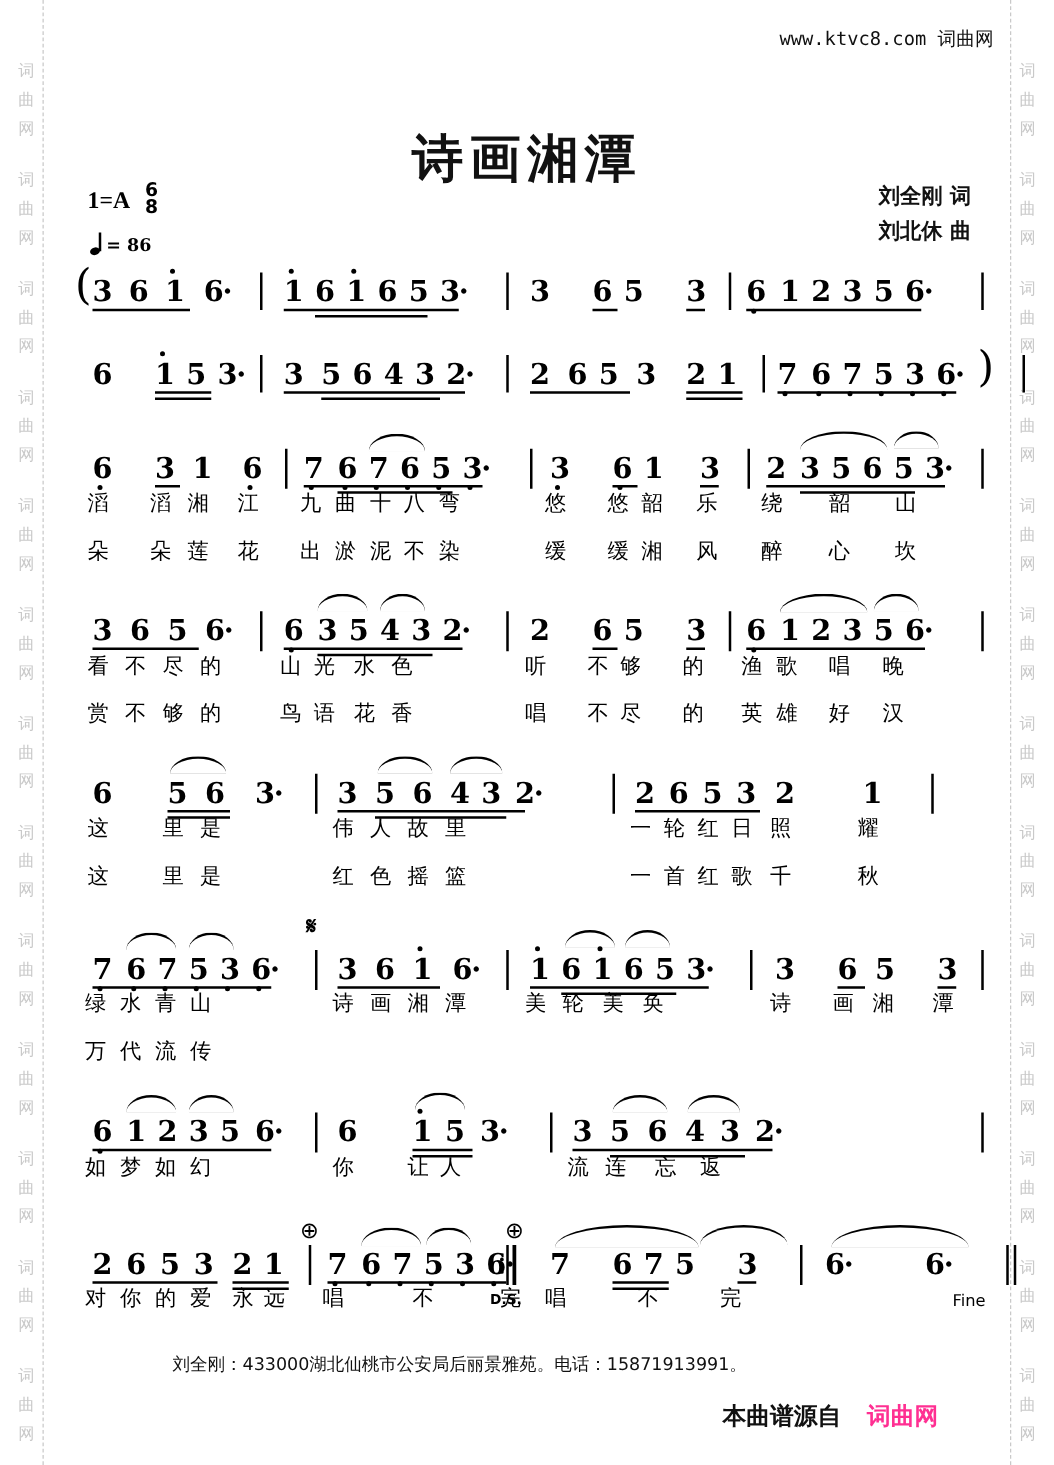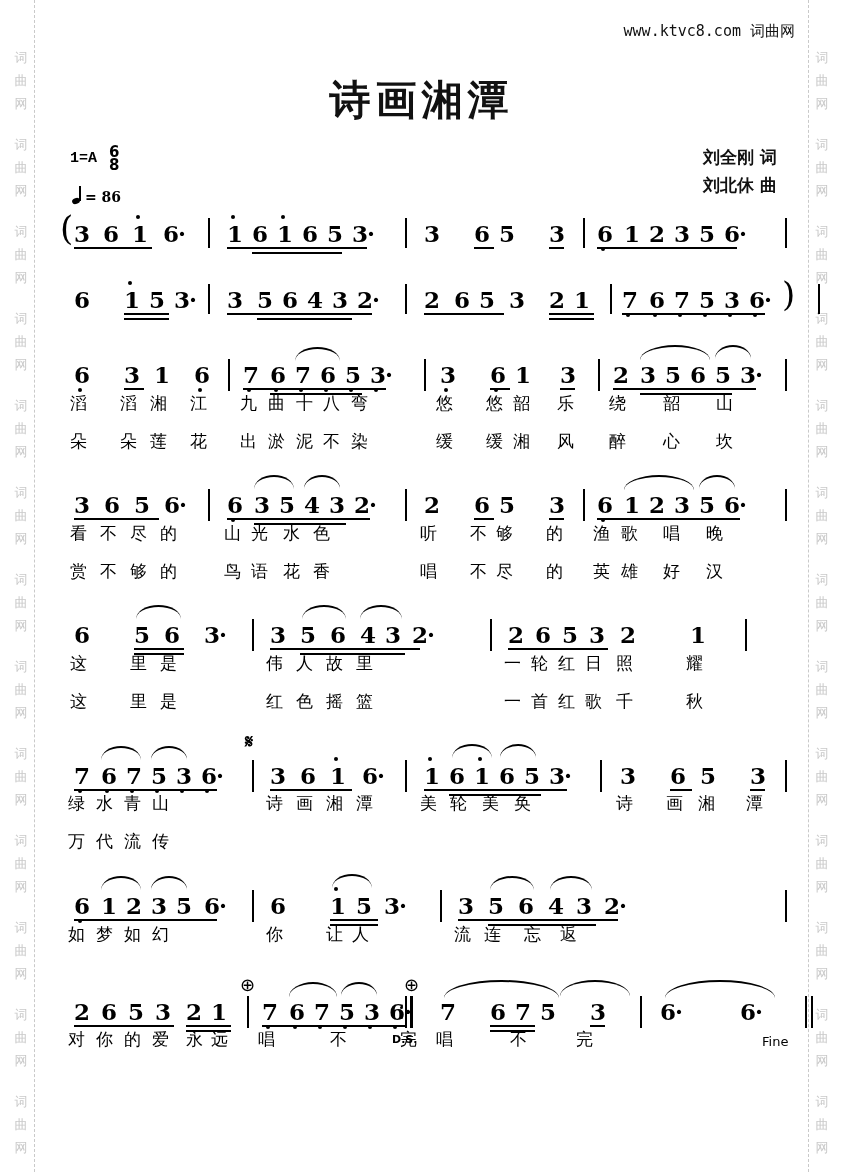--- a/index.html
+++ b/index.html
@@ -41,39 +41,39 @@
   
   .site-url{
     position:absolute;right:48px;top:22px;
     font-family:"DejaVu Sans Mono","Liberation Mono",monospace;
     font-size:15px;letter-spacing:0px;color:#111;
     white-space:nowrap;
   }
   .site-url .cn{font-family:"DejaVu Sans",sans-serif;font-size:15px;}
 
   .title{
-    position:absolute;left:0;right:0;top:73px;
+    position:absolute;left:0;right:0;top:100px;
     text-align:center;
     font-family:"DejaVu Sans",sans-serif;
     font-size:41px;font-weight:700;letter-spacing:5px;
     color:#111;
   }
 
   .credits{
     position:absolute;right:66px;top:143px;
     text-align:right;
     font-family:"DejaVu Sans",sans-serif;
     font-size:17px;font-weight:700;line-height:28px;color:#111;
   }
 
   .keysig{
     position:absolute;left:70px;top:150px;
     display:flex;align-items:flex-start;gap:12px;
   }
-  .keysig .kk{font-size:15px;font-weight:700;font-family:Liberation Mono, monospace;}
+  .keysig .kk{font-size:19px;font-weight:700;font-family:Liberation Serif, serif;}
   .meter{display:inline-flex;flex-direction:column;align-items:center;line-height:13px;
          font-size:15px;font-weight:700;margin-top:-4px;font-family:"DejaVu Sans",sans-serif;}
   .tempo{
     position:absolute;left:72px;top:188px;
     font-size:14px;font-weight:700;display:flex;align-items:center;gap:2px;
     font-family:"DejaVu Serif",serif;
   }
   .tempo .qnote{position:relative;display:inline-block;width:11px;height:18px;}
   .tempo .qnote::before{content:"";position:absolute;left:0;bottom:2px;width:8px;height:6px;
     background:#000;border-radius:50%;transform:rotate(-18deg);}
@@ -796,15 +796,20 @@
       <div class="lyric" style="left: 211px; top: 1030px;">远</div>
       <div class="lyric" style="left: 258px; top: 1030px;">唱</div>
       <div class="lyric" style="left: 330px; top: 1030px;">不</div>
       <div class="lyric" style="left: 400px; top: 1030px;">完</div>
       <div class="lyric" style="left: 436px; top: 1030px;">唱</div>
       <div class="lyric" style="left: 510px; top: 1030px;">不</div>
       <div class="lyric" style="left: 576px; top: 1030px;">完</div>
     </div>
 
   <div class="footer">
+    <div>刘全刚：433000湖北仙桃市公安局后丽景雅苑。电话：15871913991。</div>
   </div>
+  <div class="source">
+    <span>本曲谱源自</span>
+    <span class="pink">词曲网</span>
+  </div>
 
 </div>
 
 </body></html>

